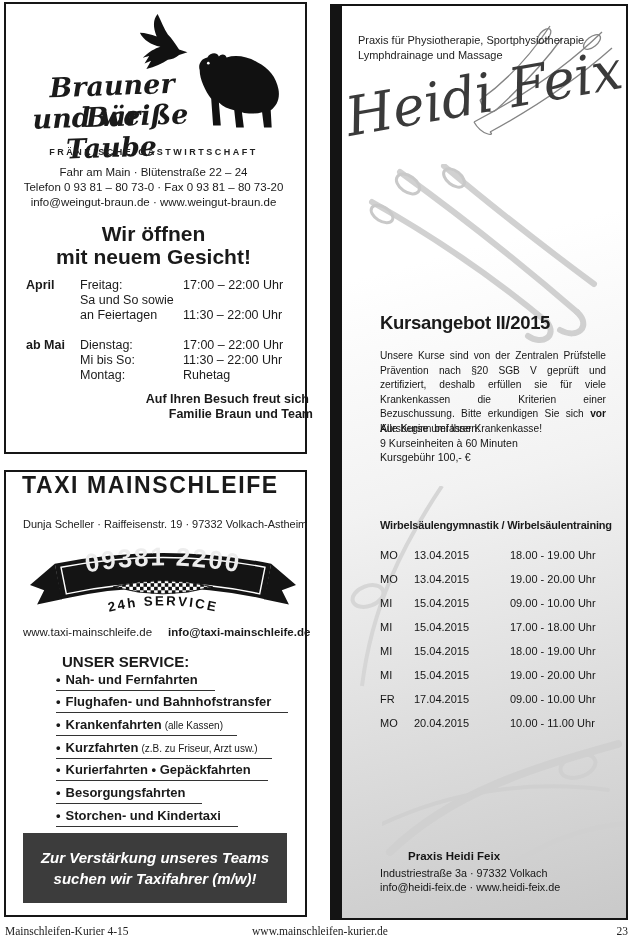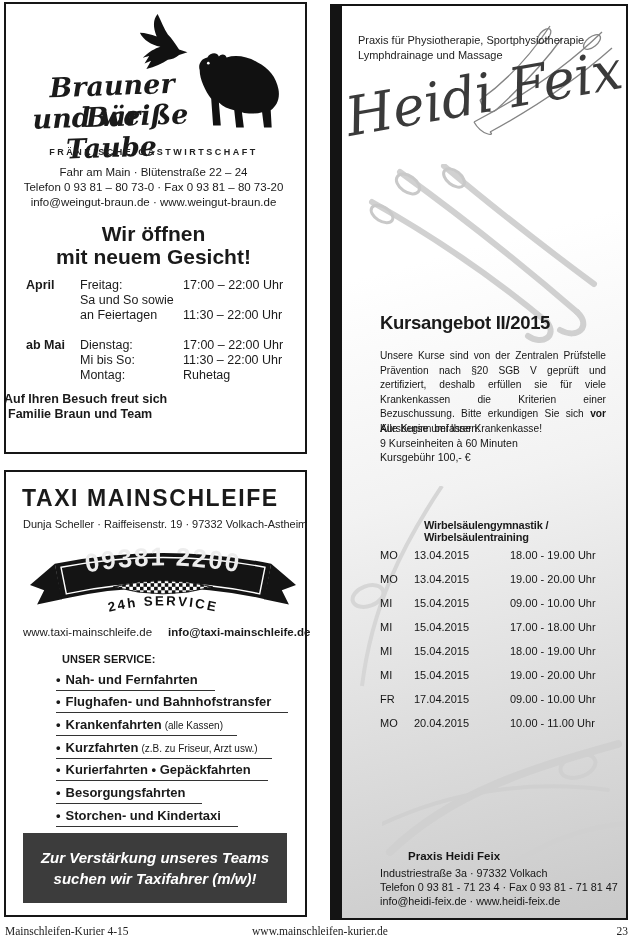--- a/index.html
+++ b/index.html
@@ -17,47 +17,47 @@
   .script{font-family:"DejaVu Serif",serif;font-style:italic;font-weight:bold;}
   .r-name1{left:30px;top:70px;width:165px;font-size:27px;text-align:center;transform:rotate(-2deg);}
   .r-name2{left:16px;top:101px;width:190px;font-size:27px;text-align:center;transform:rotate(-2deg);}
   .r-cat{left:0;top:147px;width:299px;text-align:center;font-size:9px;letter-spacing:2.5px;font-weight:bold;color:#222;}
   .r-addr{left:0;top:165px;width:299px;text-align:center;font-size:11.5px;line-height:15px;}
   .r-head{left:0;top:222px;width:299px;text-align:center;font-size:21px;font-weight:bold;line-height:23px;}
   .sched-row{position:absolute;left:0;width:299px;font-size:12.5px;}
   .sched-row .period{position:absolute;left:26px;font-weight:bold;}
   .sched-row .slabel{position:absolute;left:80px;}
   .sched-row .stime{position:absolute;left:183px;}
-  .r-close{left:0;width:299px;text-align:left;font-size:12.5px;font-weight:bold;line-height:15px;}
-
-  
-  .t-title{left:22px;top:485px;width:268px;font-size:23px;font-weight:bold;letter-spacing:1.6px;white-space:nowrap;}
+  .r-close{left:0;width:299px;text-align:right;font-size:12.5px;font-weight:bold;line-height:15px;padding-left:6px;}
+
+  
+  .t-title{left:22px;top:472px;width:268px;font-size:23px;font-weight:bold;letter-spacing:1.6px;white-space:nowrap;}
   .t-sub{left:23px;top:518px;width:280px;font-size:11.3px;color:#222;transform:scaleX(.97);transform-origin:left;white-space:nowrap;}
   .t-web{left:23px;top:626px;font-size:11.5px;display:flex;gap:16px;white-space:nowrap;}
   .t-web .bold{font-weight:bold;}
-  .t-svc-head{left:62px;top:653px;font-size:11px;font-weight:bold;}
+  .t-svc-head{left:62px;top:653px;font-size:15px;font-weight:bold;}
   .svc-row{position:absolute;left:56px;font-size:13px;border-bottom:1.3px solid #333;padding:0 14px 3px 0;white-space:nowrap;}
   .svc-row .blt{font-weight:bold;margin-right:5px;}
   .svc-row .lbl{font-weight:bold;}
   .svc-row .nte{font-size:10px;font-weight:normal;margin-left:3px;}
   .t-hire{left:23px;top:833px;width:264px;height:70px;background:#3c3c3c;color:#fff;
           display:flex;flex-direction:column;justify-content:center;text-align:center;
           font-size:15px;font-weight:bold;font-style:italic;line-height:21px;}
 
   
   #physio-ad{left:330px;top:4px;width:298px;height:916px;box-sizing:border-box;
      border:2px solid #141414;border-left:12px solid #141414;
      background:linear-gradient(165deg,#ffffff 28%,#f2f2f2 52%,#dedede 75%,#c9c9c9 100%);}
   .p-head{left:16px;top:27px;font-size:11px;line-height:15px;color:#222;}
   .p-logo{left:0;top:56px;width:284px;text-align:center;font-family:"DejaVu Serif",serif;
           font-style:italic;font-size:54px;color:#3a3a3a;transform:rotate(-10deg);white-space:nowrap;}
   .p-offer-h{left:38px;top:306px;font-size:18.5px;font-weight:bold;letter-spacing:-.3px;}
   .p-offer-t{left:38px;top:343px;width:226px;font-size:10.2px;line-height:14.6px;text-align:justify;color:#151515;}
   .p-includes{left:38px;top:415px;font-size:10.6px;line-height:14.5px;color:#151515;}
-  .p-course-h{left:38px;top:513px;font-size:11px;font-weight:bold;letter-spacing:-.2px;margin-left:44px;}
+  .p-course-h{left:38px;top:513px;font-size:11px;font-weight:bold;letter-spacing:-.2px;}
   .p-table{left:38px;top:543px;width:230px;}
   .p-row{display:flex;height:24px;font-size:11px;color:#151515;}
   .p-row .d{width:34px;}
   .p-row .dt{width:96px;}
   .p-row .tm{flex:1;}
   .p-contact{left:38px;top:843px;font-size:10.8px;line-height:14px;color:#151515;}
   .p-contact .nm{font-weight:bold;font-size:11.5px;margin-bottom:3px;padding-left:28px;}
 
   
   .footer{position:absolute;top:925px;left:0;width:640px;font-family:"Liberation Serif",serif;
@@ -300,21 +300,20 @@
       <div class="p-row">
         <span class="d">MO</span>
         <span class="dt">20.04.2015</span>
         <span class="tm">10.00 - 11.00 Uhr</span>
       </div>
     </div>
 
     <div class="abs p-contact">
       <div class="nm">Praxis Heidi Feix</div>
       <div>Industriestraße 3a · 97332 Volkach</div>
-      <div>Telefon 0 93 81 - 71 23 4 · Fax 0 93 81 - 71 81 47</div>
       <div>info@heidi-feix.de · www.heidi-feix.de</div>
     </div>
   </div>
 
   <div class="footer">
     <span class="fc">www.mainschleifen-kurier.de</span>
     <span class="fl">Mainschleifen-Kurier 4-15</span>
     <span class="fr">23</span>
   </div>
 

